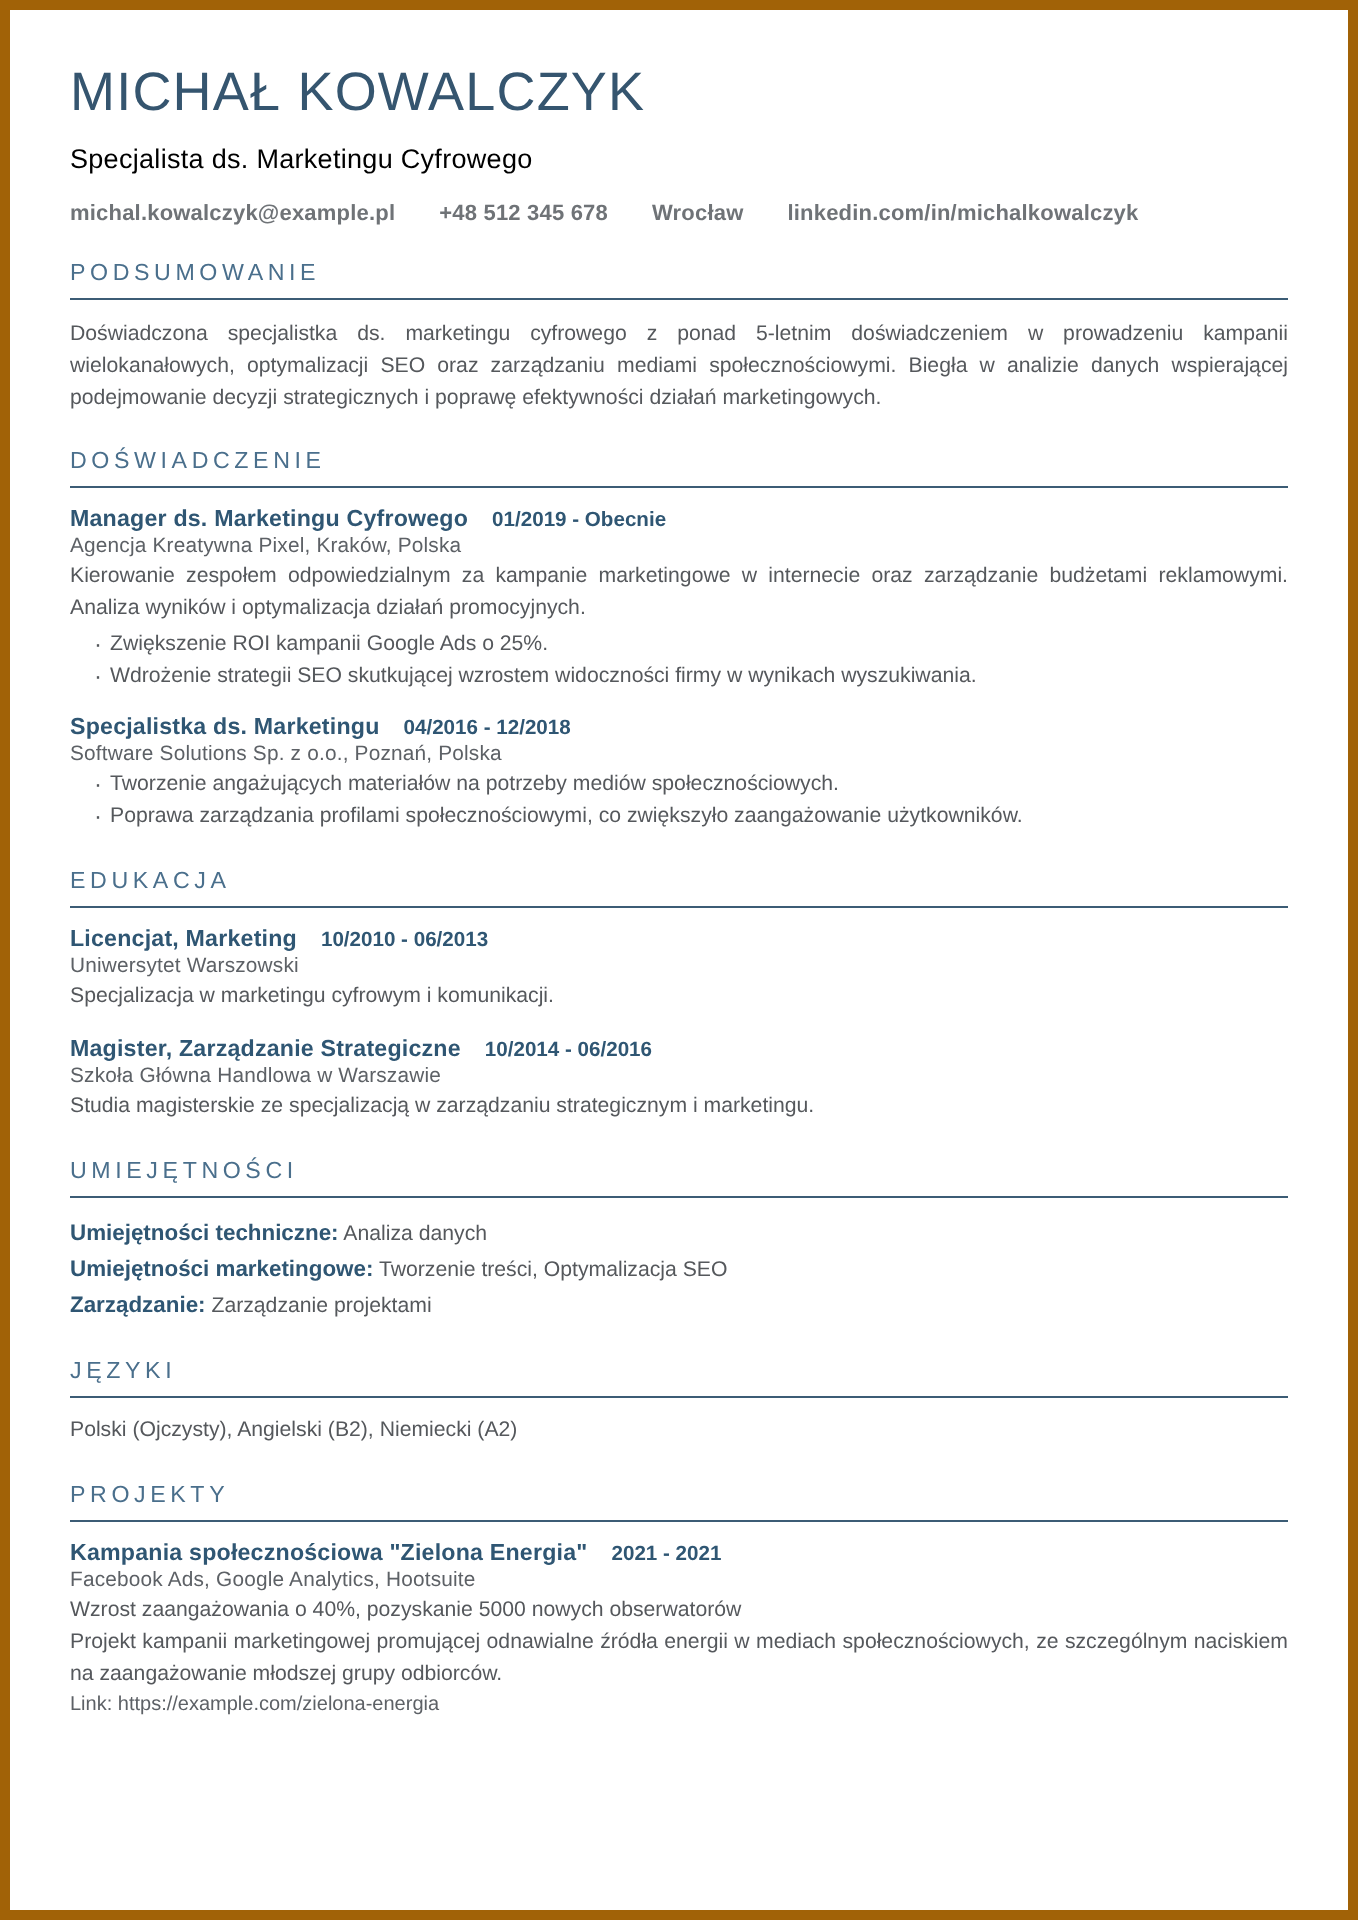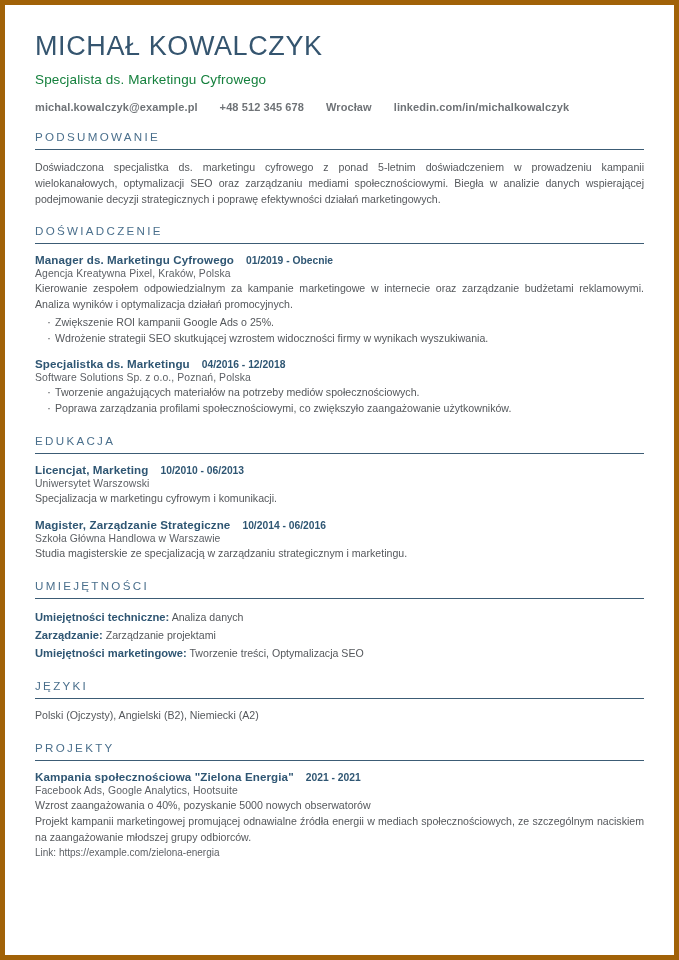--- a/index.html
+++ b/index.html
@@ -31,21 +31,21 @@
     font-weight: 400;
     letter-spacing: 0.6px;
     color: #35556f;
     line-height: 1.15;
     margin: 0 0 10px 0;
     white-space: nowrap;
   }
   .cv-title {
     font-size: 13.5px;
     font-weight: 400;
-    color: #15803d;
+    color: #000000;
     letter-spacing: 0.15px;
     margin: 0 0 14px 0;
   }
   .cv-contact {
     font-size: 11px;
     color: #6f7377;
     letter-spacing: 0.1px;
     display: flex;
     flex-wrap: wrap;
     align-items: flex-end;
@@ -245,26 +245,26 @@
 
     <div class="section">
       <div class="section-head">UMIEJĘTNOŚCI</div>
       <div class="rule"></div>
 
       <div class="skill-row">
         <span class="skill-label">Umiejętności techniczne:</span>
         <span class="skill-val">Analiza danych</span>
       </div>
       <div class="skill-row">
+        <span class="skill-label">Umiejętności marketingowe:</span>
+        <span class="skill-val">Tworzenie treści, Optymalizacja SEO</span>
+      </div>
+      <div class="skill-row">
         <span class="skill-label">Zarządzanie:</span>
         <span class="skill-val">Zarządzanie projektami</span>
-      </div>
-      <div class="skill-row">
-        <span class="skill-label">Umiejętności marketingowe:</span>
-        <span class="skill-val">Tworzenie treści, Optymalizacja SEO</span>
       </div>
     </div>
 
     <div class="section">
       <div class="section-head">JĘZYKI</div>
       <div class="rule"></div>
       <p class="para-left">Polski (Ojczysty), Angielski (B2), Niemiecki (A2)</p>
     </div>
 
     <div class="section">

